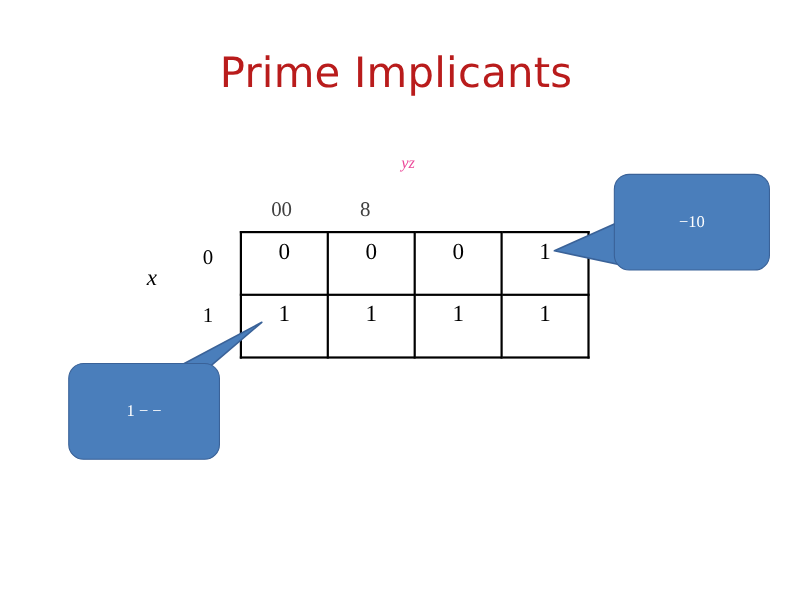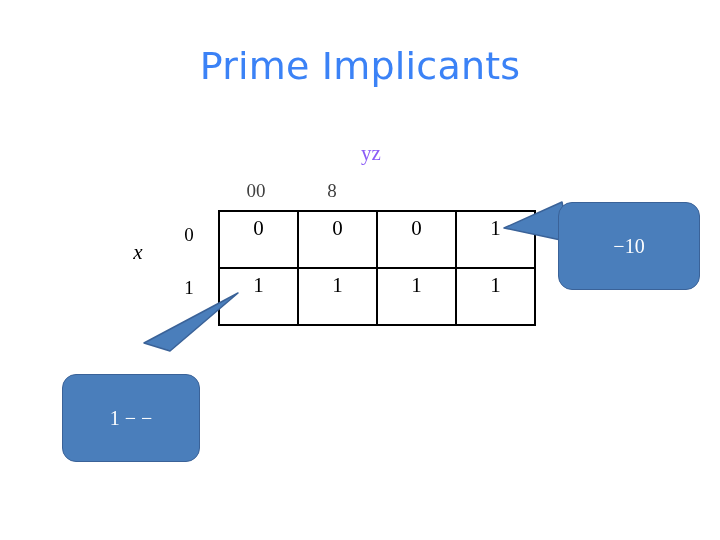--- a/index.html
+++ b/index.html
@@ -23,35 +23,36 @@
   
   #title {
     position: absolute;
     left: 0;
     top: 44px;
     width: 720px;
     text-align: center;
     font-family: "DejaVu Sans", sans-serif;
     font-size: 38px;
     font-weight: 400;
-    color: #3b82f6;
+    color: #b91c1c;
     letter-spacing: 0.2px;
     white-space: nowrap;
   }
 
   
   #yz-label {
     position: absolute;
     left: 345px;
     top: 141px;
     width: 52px;
     text-align: center;
     font-family: "Liberation Serif", serif;
-    font-size: 21px;
-    color: #8b5cf6;
+    font-style: italic;
+    font-size: 15px;
+    color: #ec4899;
   }
   #x-label {
     position: absolute;
     left: 124px;
     top: 240px;
     width: 28px;
     text-align: center;
     font-family: "Liberation Serif", serif;
     font-style: italic;
     font-size: 21px;
@@ -109,26 +110,25 @@
 
   
   .callout {
     position: absolute;
     box-sizing: border-box;
     background: #4a7ebb;
     border: 1.5px solid #3a6298;
     border-radius: 14px;
     color: #ffffff;
     font-family: "Liberation Serif", serif;
-    font-size: 20px;
+    font-size: 15px;
     display: flex;
     align-items: center;
     justify-content: center;
     z-index: 3;
-    margin-top: 44px;
   }
   #callout-right {
     left: 558px;
     top: 158px;
     width: 142px;
     height: 88px;
   }
   #callout-bottom {
     left: 62px;
     top: 330px;

